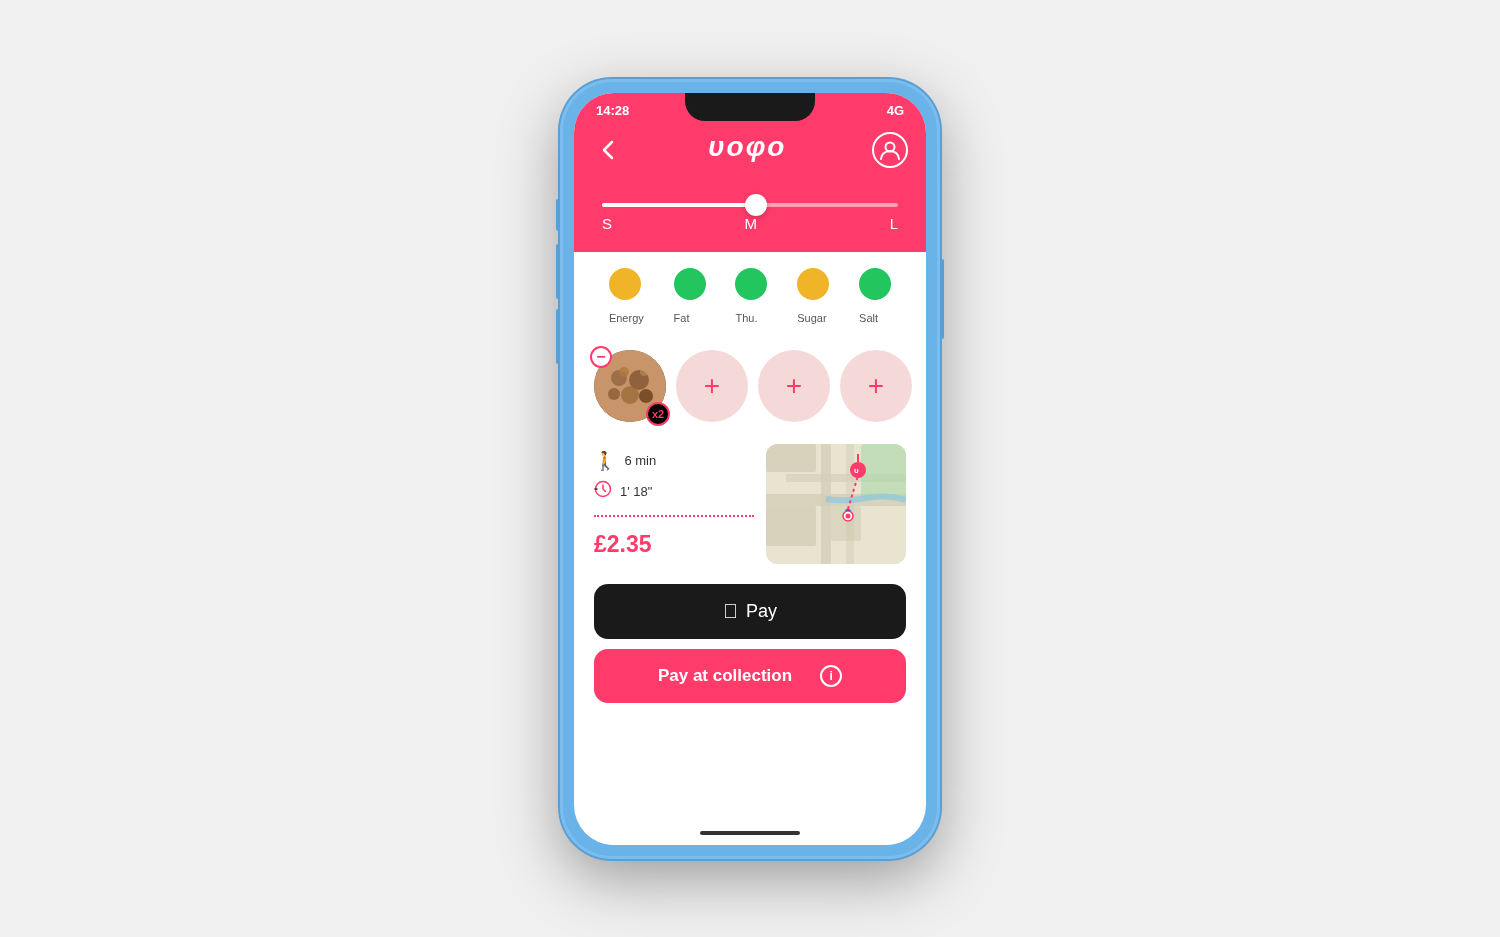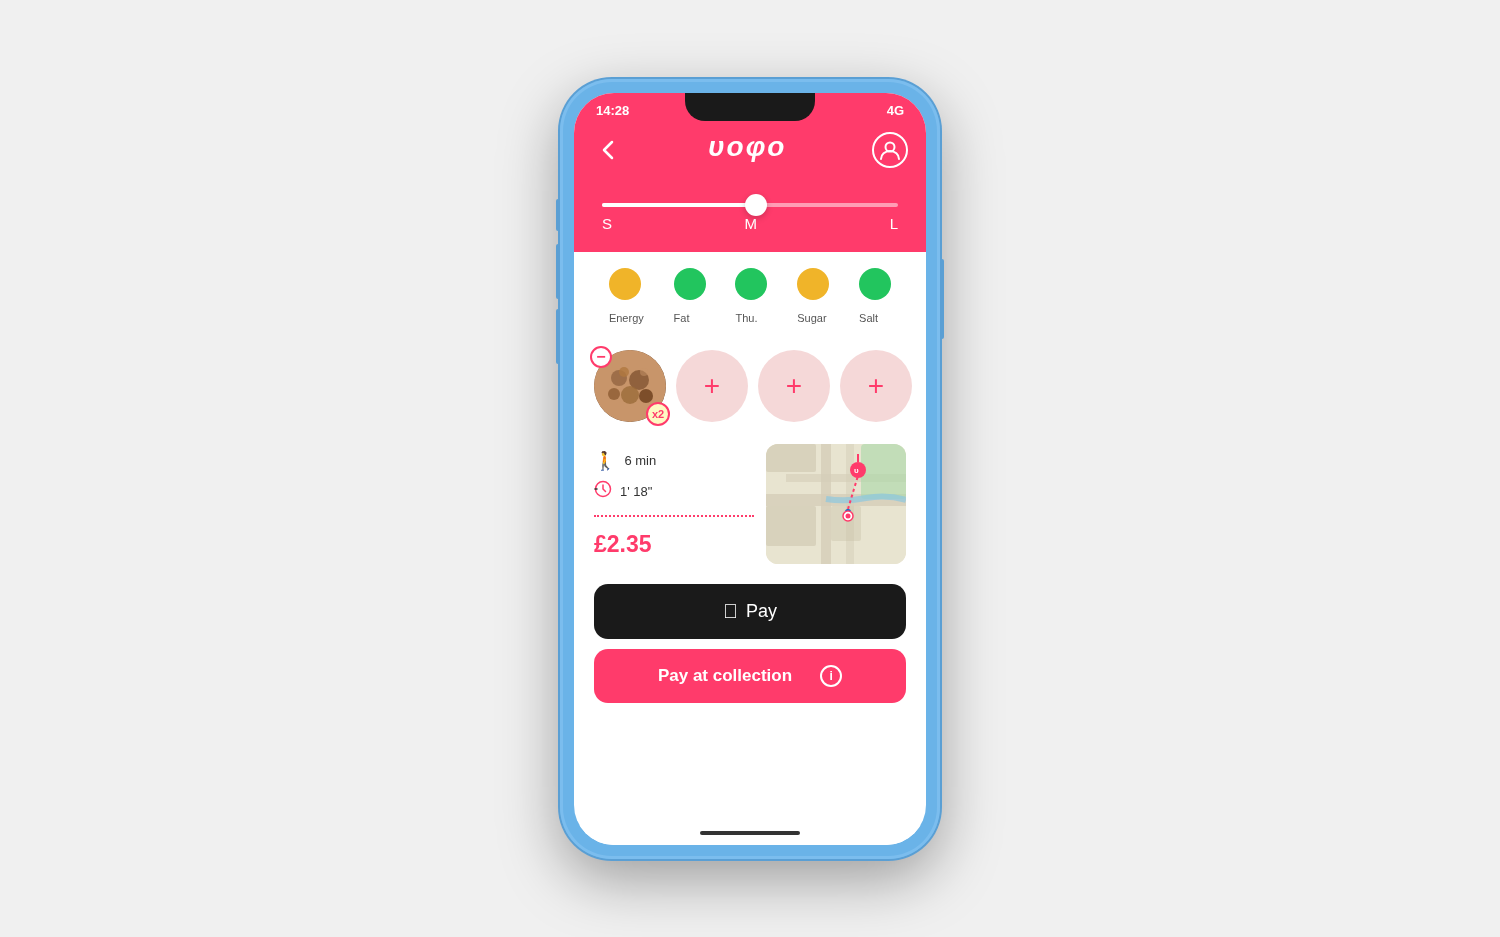--- a/index.html
+++ b/index.html
@@ -245,21 +245,21 @@
       align-items: center;
       justify-content: center;
       font-weight: bold;
       line-height: 1;
     }
 
     .food-badge {
       position: absolute;
       bottom: -4px;
       right: -4px;
-      background: #fef9c3;
+      background: #000000;
       border: 2px solid #ff3b6b;
       color: #ff3b6b;
       font-size: 11px;
       font-weight: 700;
       border-radius: 50%;
       width: 24px;
       height: 24px;
       display: flex;
       align-items: center;
       justify-content: center;

